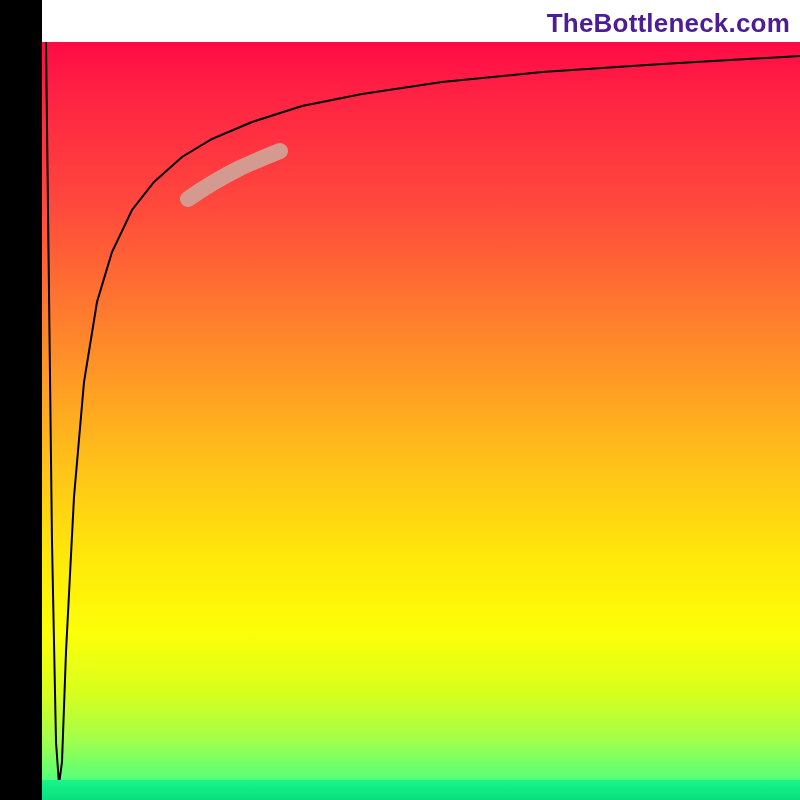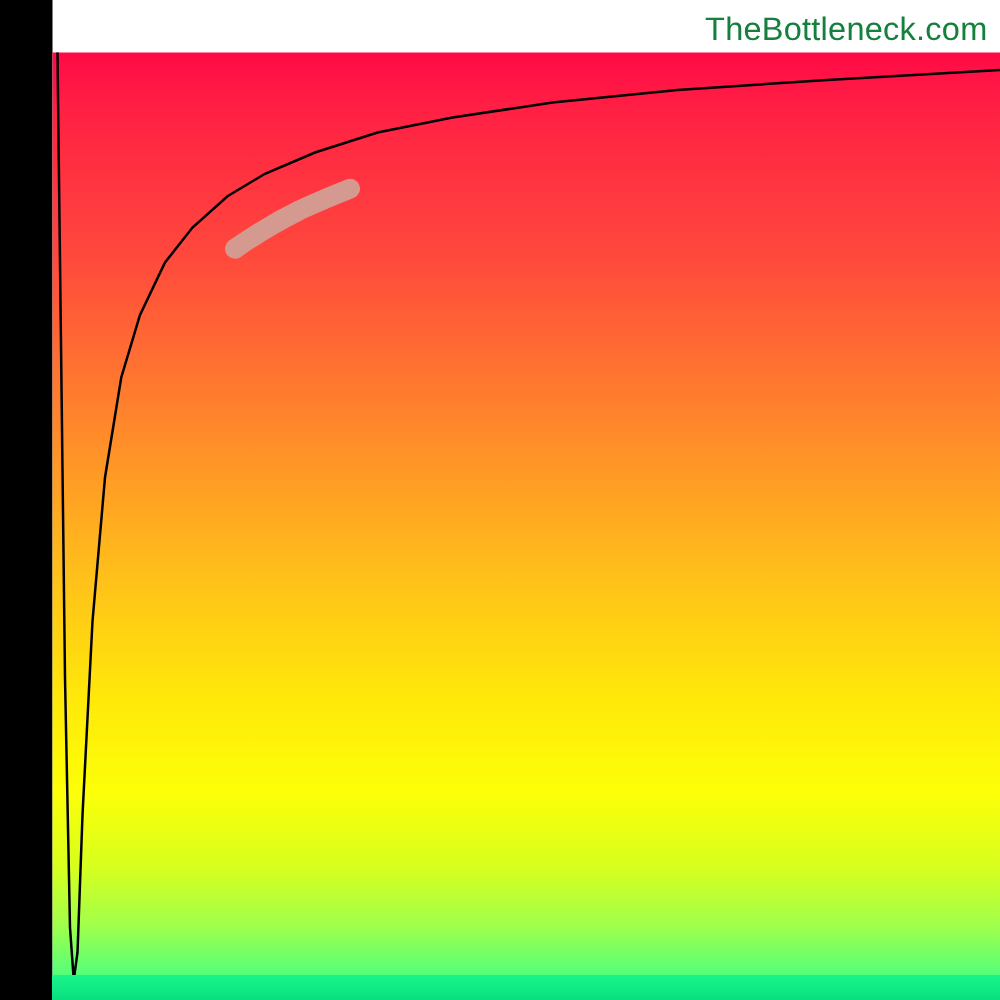--- a/index.html
+++ b/index.html
@@ -53,23 +53,23 @@
     width: 800px;
     height: 20px;
     
     background: linear-gradient(to right, #000 0, #000 42px, transparent 42px),
                 linear-gradient(to bottom, #18f58a, #10e884 60%, #08de80);
   }
   .watermark {
     position: absolute;
     top: 8px;
     right: 10px;
-    color: #15803d;
+    color: #4c1d95;
     font-size: 26px;
-    font-weight: 400;
+    font-weight: 700;
     letter-spacing: 0.2px;
     pointer-events: none;
     user-select: none;
   }
   svg.curve {
     position: absolute;
     left: 42px;
     top: 42px;
     width: 758px;
     height: 758px;

